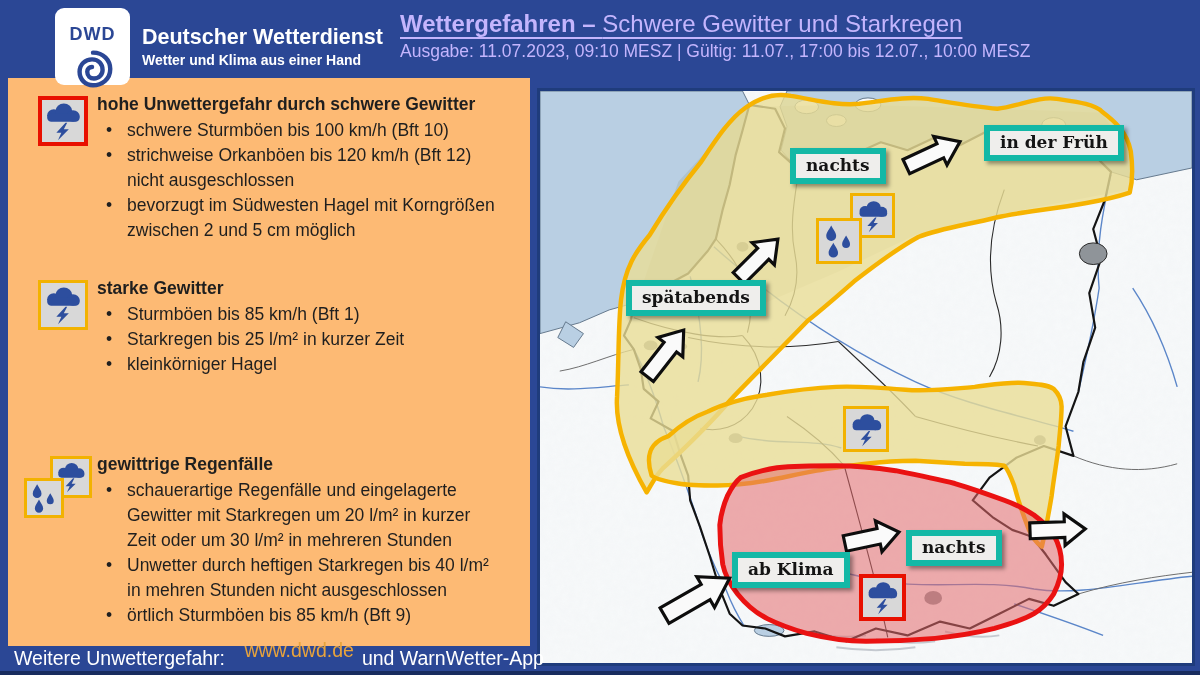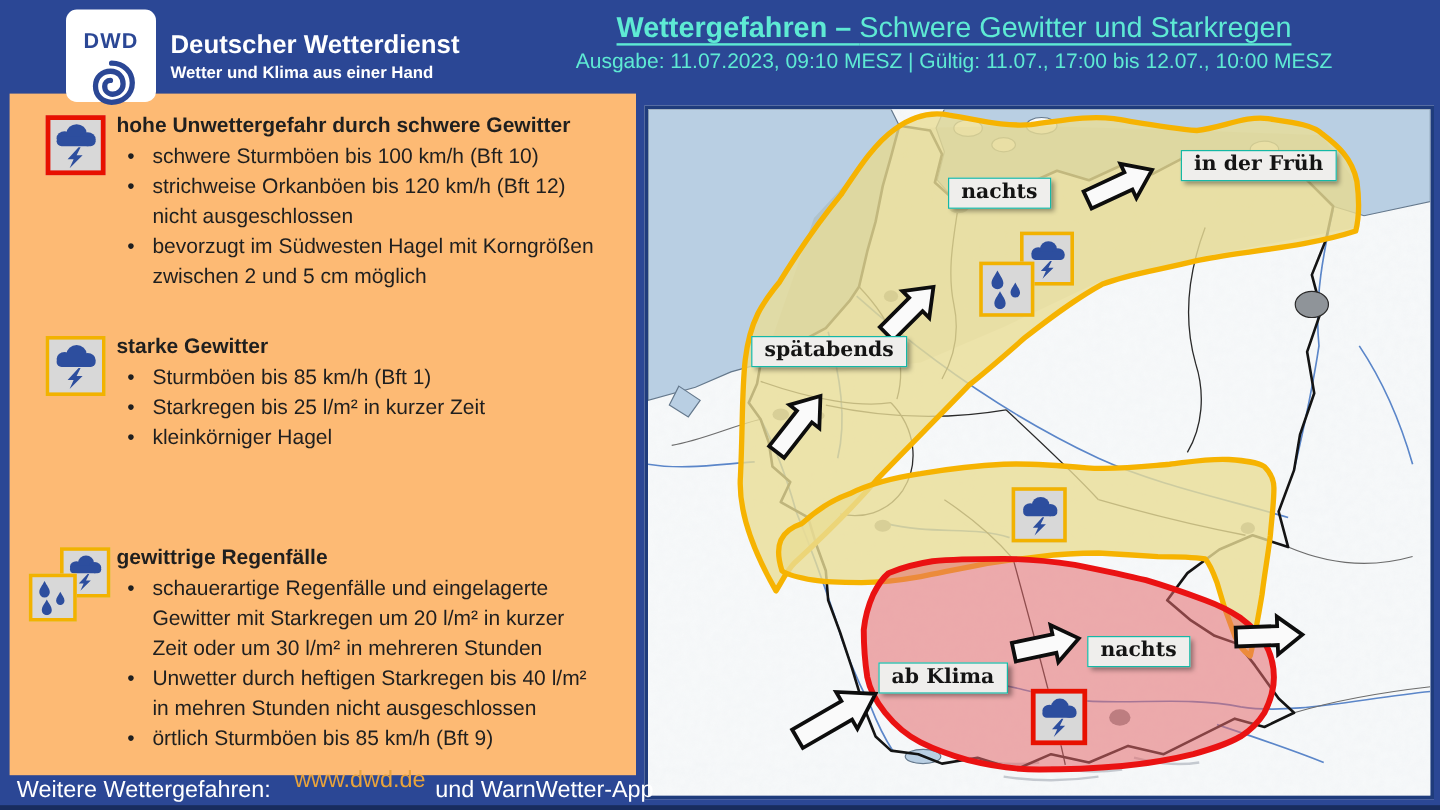--- a/index.html
+++ b/index.html
@@ -9,21 +9,21 @@
     font-family:"Liberation Sans",sans-serif;
   }
   
   .logo-box{position:absolute;left:55px;top:8px;width:75px;height:77px;background:#fff;
     border-radius:9px;text-align:center;z-index:5}
   .logo-abbr{font-weight:bold;font-size:18px;color:#2b4795;letter-spacing:1px;padding-top:16px}
   .logo-spiral{display:block;margin:0 auto}
   .brand{position:absolute;left:142px;top:24px;color:#fff}
   .brand-l1{font-weight:bold;font-size:21.5px;line-height:26px}
   .brand-l2{font-weight:bold;font-size:14px;line-height:20px}
-  .titleblock{position:absolute;left:400px;top:9px;width:790px;text-align:center;color:#5eead4}
+  .titleblock{position:absolute;left:400px;top:9px;width:790px;text-align:left;color:#c4b5fd}
   .main-title{font-size:24px;line-height:30px;text-decoration:underline;text-underline-offset:5px;
     text-decoration-thickness:2px}
   .main-title .tb{font-weight:bold}
   .subtitle{font-size:17.5px;margin-top:2px}
   
   .panel{position:absolute;left:8px;top:78px;width:522px;height:568px;background:#fdba74;z-index:2}
   .section{position:absolute;left:0;width:522px}
   .sec1{top:14px}.sec2{top:198px}.sec3{top:374px}
   .icon-box{background:#d8d8d8;box-sizing:border-box;display:flex;align-items:center;justify-content:center}
   .icon-red{border:4px solid #e81000}
@@ -42,21 +42,21 @@
   .sec-text li::before{content:"\2022";position:absolute;left:9px}
   
   .footer{position:absolute;left:14px;top:644px;height:28px;display:flex;align-items:center;
     color:#fff;font-size:19.5px;z-index:3;white-space:pre}
   .footer .link{color:#e8a33c;margin:0 8px 16px 14px}
   .page-bottom{position:absolute;left:0;top:671px;width:1200px;height:4px;background:#182c5e;z-index:6}
   
   .map{position:absolute;left:537px;top:88px;width:658px;height:578px;box-sizing:border-box;
     border:3px solid #1f3c7c;background:#f7f9fa;overflow:hidden;z-index:1}
   .map svg.geo{display:block;width:652px;height:572px}
-  .map-label{position:absolute;background:#efeeec;border:1px solid #14b8a6;
+  .map-label{position:absolute;background:#efeeec;border:6px solid #14b8a6;
     box-shadow:3px 3px 4px rgba(0,0,0,.38);padding:1px 10px 3px;
     font-family:"DejaVu Serif",serif;font-weight:bold;font-size:17px;color:#141414;white-space:nowrap;z-index:4}
   .map-icon{position:absolute;z-index:3}
   .arr{fill:#fafafa;stroke:#0d0d0d;stroke-width:3.2;stroke-linejoin:miter}
 </style>
 </head>
 <body>
 
 <svg width="0" height="0" style="position:absolute" aria-hidden="true">
   <defs>
@@ -316,19 +316,19 @@
     </div>
 
     <div class="map-label" style="left:250px;top:57px">nachts</div>
     <div class="map-label" style="left:444px;top:34px">in der Früh</div>
     <div class="map-label" style="left:86px;top:189px">spätabends</div>
     <div class="map-label" style="left:192px;top:461px">ab Klima</div>
     <div class="map-label" style="left:366px;top:439px">nachts</div>
   </div>
 
   <div class="footer">
-    <span>Weitere Wettergefahren: </span>
+    <span>Weitere Unwettergefahr: </span>
     <span class="link">www.dwd.de</span>
     <span>und WarnWetter-App</span>
   </div>
   <div class="page-bottom"></div>
 
 </div>
 
 </body></html>

